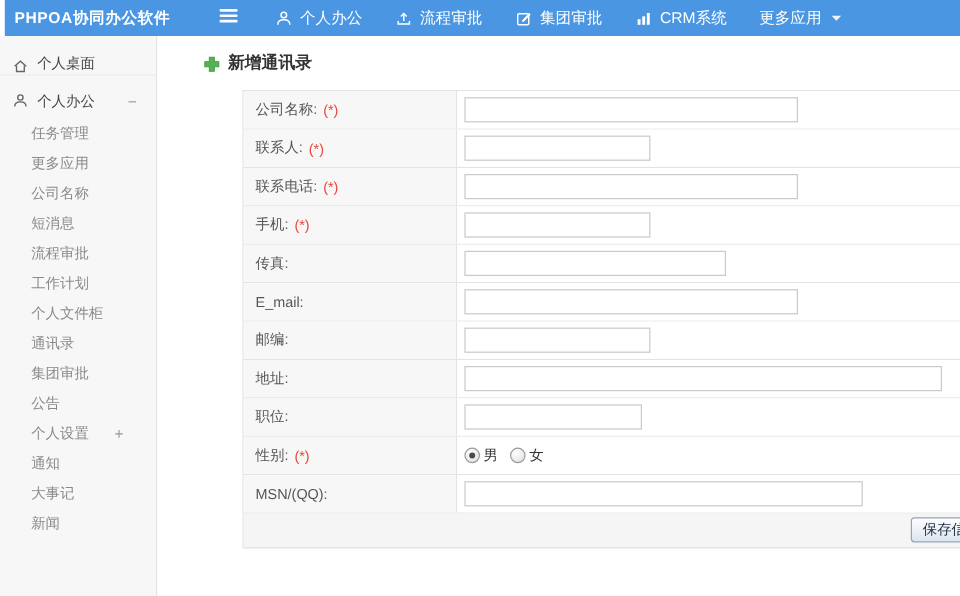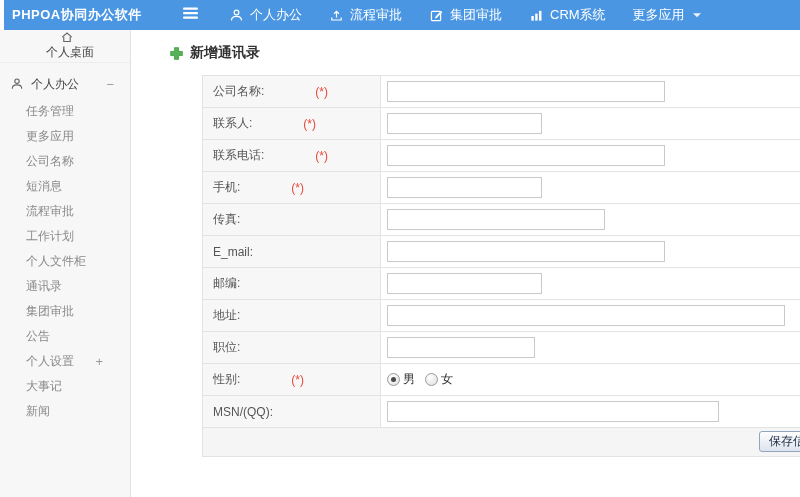--- a/index.html
+++ b/index.html
@@ -17,22 +17,22 @@
   .hamburger{margin:0 30px 0 10px;display:flex;align-items:center;cursor:pointer;}
   .nav-item{display:flex;align-items:center;font-size:13px;margin-right:27px;cursor:pointer;white-space:nowrap;}
   .nav-item .nicon{display:flex;align-items:center;margin-right:6px;}
   .nav-item .caret{margin-left:7px;display:flex;align-items:center;}
   
   .sidebar{
     position:absolute;top:30px;left:0;width:130px;height:467px;
     background:#f7f7f7;border-right:1px solid #e2e2e2;font-size:12px;
   }
   .side-desktop{
-    height:32px;display:flex;align-items:center;padding-left:10px;
-    color:#444;border-bottom:1px solid #ededed;cursor:pointer;flex-direction:column;
+    height:32px;display:flex;align-items:flex-end;padding-left:10px;
+    color:#444;border-bottom:1px solid #ededed;cursor:pointer;
   }
   .side-desktop .sicon{margin-right:7px;display:flex;align-items:center;}
   .side-parent{
     height:30px;display:flex;align-items:center;padding-left:10px;
     color:#444;margin-top:6px;cursor:pointer;
   }
   .side-parent .sicon{margin-right:7px;display:flex;align-items:center;}
   .side-parent .side-toggle{margin-left:auto;margin-right:16px;color:#999;font-size:13px;}
   .side-sub{
     height:25px;display:flex;align-items:center;padding-left:26px;
@@ -45,21 +45,21 @@
   .title-row .ticon{display:flex;align-items:center;margin-right:6px;}
   .page-title{font-size:14px;font-weight:bold;color:#333;}
   
   .form{
     position:absolute;left:71px;top:45px;width:740px;
     border-top:1px solid #e3e3e3;border-left:1px solid #e3e3e3;
   }
   .form-row{display:flex;height:32px;box-sizing:border-box;border-bottom:1px solid #e3e3e3;}
   .cell-label{
     width:178px;box-sizing:border-box;background:#f7f7f7;border-right:1px solid #e3e3e3;
-    display:flex;align-items:center;padding-left:10px;font-size:12px;color:#555;flex:none;gap:46px;
+    display:flex;align-items:center;padding-left:10px;font-size:12px;color:#555;flex:none;
   }
   .required{color:#e6493c;margin-left:5px;font-size:12px;}
   .cell-input{flex:1;background:#fff;display:flex;align-items:center;padding-left:6px;}
   input.text{
     height:21px;box-sizing:border-box;border:1px solid #c9c9c9;background:#fff;
     font-family:"Liberation Sans",sans-serif;font-size:12px;padding:0 3px;
   }
   .radio-opt{display:flex;align-items:center;margin-right:10px;cursor:pointer;}
   .radio{
     width:11px;height:11px;border-radius:50%;border:1px solid #9a9a9a;
@@ -207,20 +207,24 @@
     </div>
       <div class="side-sub">
       <span class="side-sub-label">公告</span>
 
     </div>
       <div class="side-sub">
       <span class="side-sub-label">个人设置</span>
       <span class="side-toggle" style="display: inline;">+</span>
     </div>
       <div class="side-sub">
+      <span class="side-sub-label">通知</span>
+
+    </div>
+      <div class="side-sub">
       <span class="side-sub-label">大事记</span>
 
     </div>
       <div class="side-sub">
       <span class="side-sub-label">新闻</span>
 
     </div>
     </div>
 
 </div>

